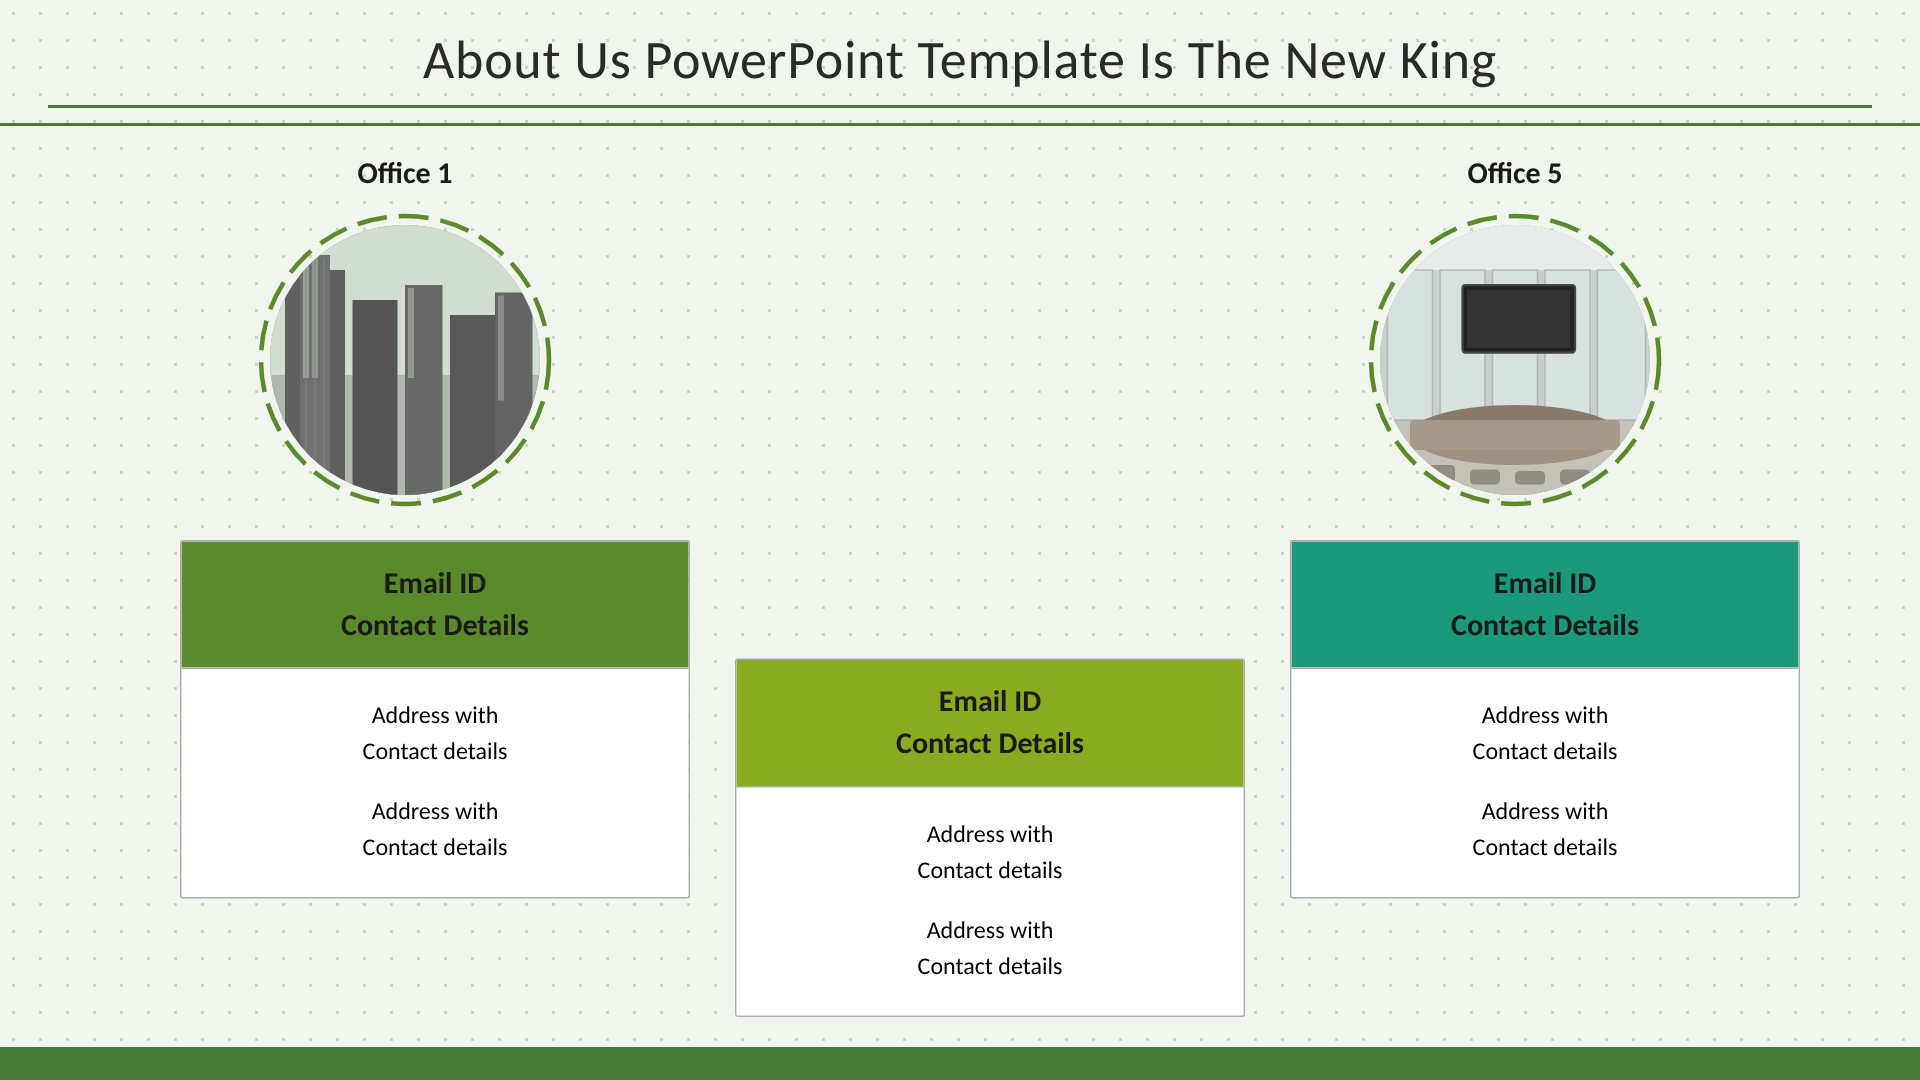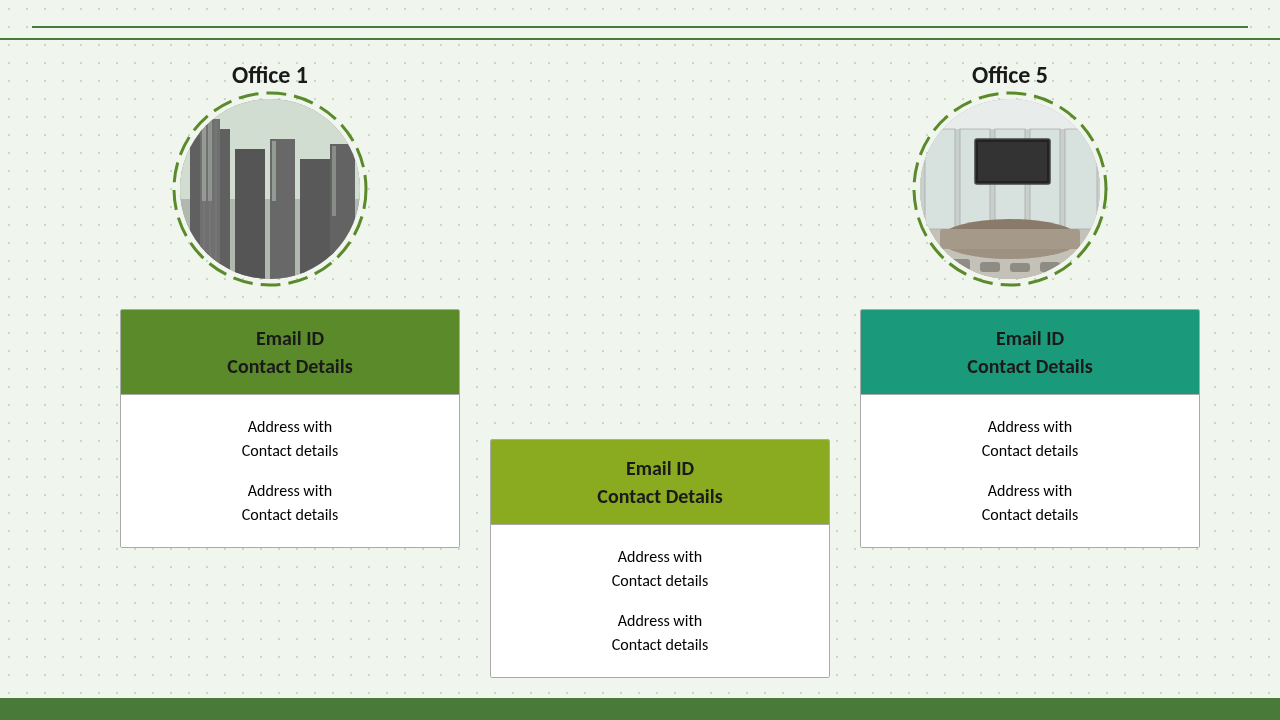--- a/index.html
+++ b/index.html
@@ -59,23 +59,24 @@
 
     
     .office-column {
       display: flex;
       flex-direction: column;
       align-items: center;
       width: 340px;
     }
 
     .office-title {
-      font-size: 24px;
+      font-size: 20px;
       font-weight: 700;
       color: #1a1a1a;
+      margin-bottom: 12px;
     }
 
     
     .circle-image-wrapper {
       position: relative;
       width: 200px;
       height: 200px;
       margin-bottom: 20px;
     }
 
@@ -175,20 +176,21 @@
       background-color: #4a7a3a;
       margin-top: 0;
     }
   </style>
 </head>
 <body>
 
 <div class="page-container">
 
   <div class="header">
+    <h1 class="page-title">About Us PowerPoint Template Is The New King</h1>
     <hr class="header-line">
   </div>
 
   <div class="main-content">
 
     <div class="office-column">
       <h2 class="office-title">Office 1</h2>
 
       <div class="circle-image-wrapper">
         <div class="circle-image">

